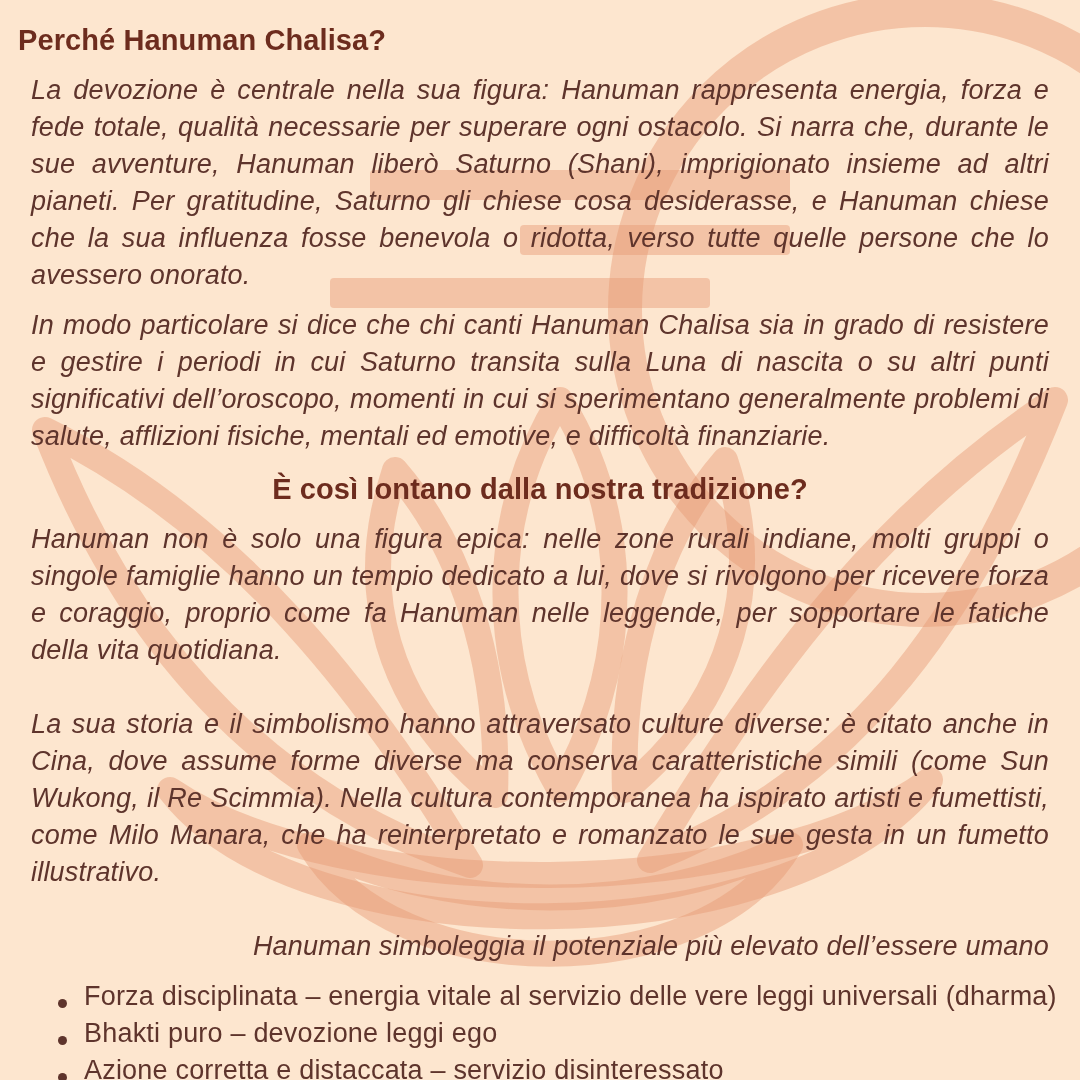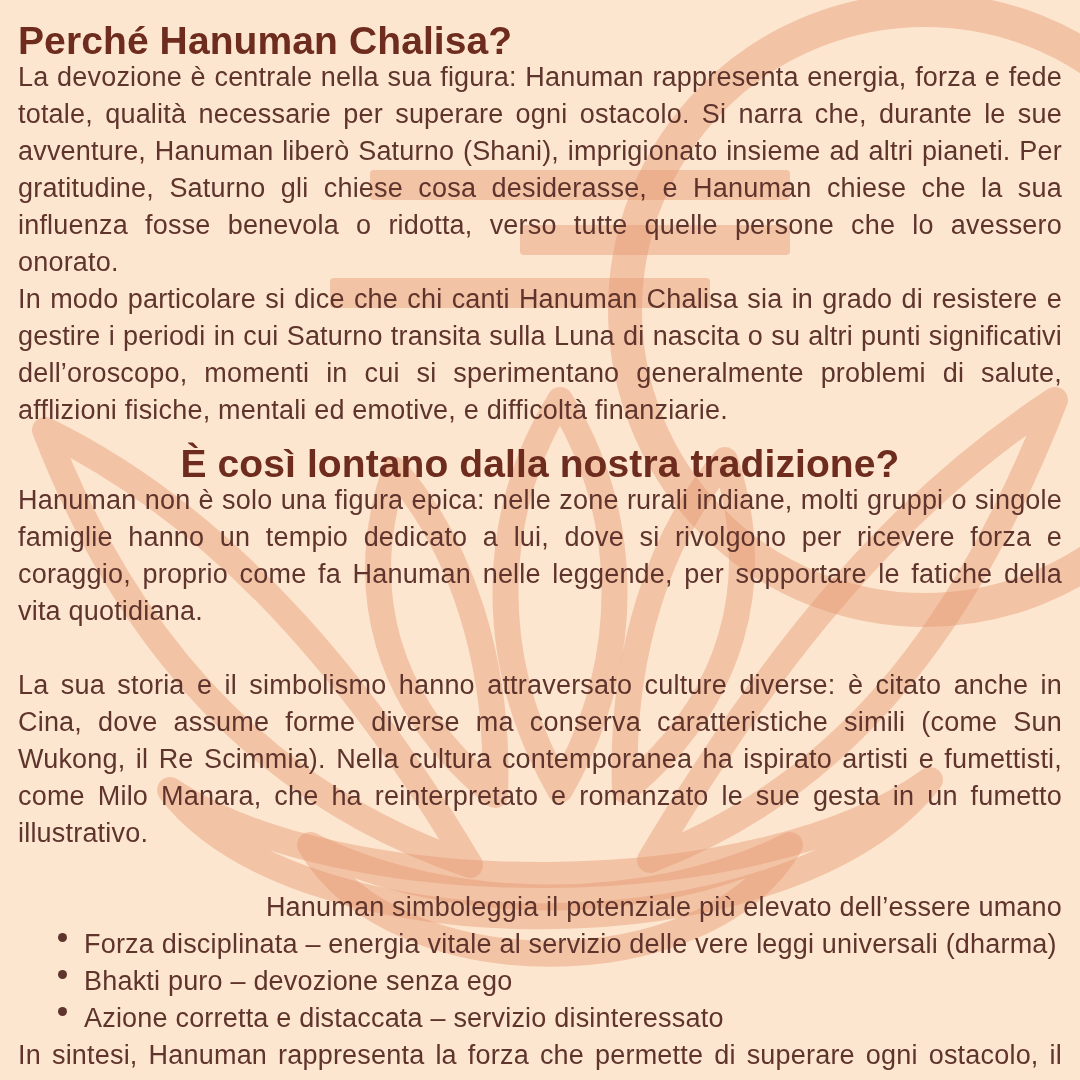--- a/index.html
+++ b/index.html
@@ -23,43 +23,44 @@
   }
   .content {
     position: relative;
     z-index: 1;
     padding: 22px 18px 0 18px;
     font-size: 27px;
     line-height: 37px;
     letter-spacing: 0.2px;
   }
   h1, h2 {
-    font-size: 39px;
+    font-size: 29px;
     line-height: 37px;
     margin: 0;
     color: #6d2c1e;
     font-weight: bold;
     letter-spacing: 0.1px;
   }
   h2 { margin-top: 16px; text-align: center; }
   p {
-    margin: 0;
+    margin: 13px;
     text-align: justify;
     text-justify: inter-word;
+    font-style: italic;
   }
   p.no-justify { text-align: right; }
   .gap-top { margin-top: 37px; }
   ul.points {
     list-style: none;
     margin: 0;
     padding: 0;
   }
   ul.points li {
     display: flex;
-    align-items: center;
+    align-items: flex-end;
     padding-left: 40px;
   }
   ul.points .dot {
     width: 9px;
     height: 9px;
     border-radius: 50%;
     background: #5e342c;
     flex: 0 0 9px;
     margin-right: 17px;
     position: relative;
@@ -109,21 +110,21 @@
   <p class="gap-top">La sua storia e il simbolismo hanno attraversato culture diverse: è citato anche in Cina, dove assume forme diverse ma conserva caratteristiche simili (come Sun Wukong, il Re Scimmia). Nella cultura contemporanea ha ispirato artisti e fumettisti, come Milo Manara, che ha reinterpretato e romanzato le sue gesta in un fumetto illustrativo.</p>
 
   <p class="gap-top no-justify">Hanuman simboleggia il potenziale più elevato dell’essere umano</p>
   <ul class="points">
     <li>
       <span class="dot"></span>
       <span>Forza disciplinata – energia vitale al servizio delle vere leggi universali (dharma)</span>
     </li>
     <li>
       <span class="dot"></span>
-      <span>Bhakti puro – devozione senza ego</span>
+      <span>Bhakti puro – devozione leggi ego</span>
     </li>
     <li>
       <span class="dot"></span>
       <span>Azione corretta e distaccata – servizio disinteressato</span>
     </li>
   </ul>
   <p>In sintesi, Hanuman rappresenta la forza che permette di superare ogni ostacolo, il coraggio, la fede, l’intuizione, la devozione, il buon umore e la certezza di riuscire in ogni impresa, con distacco e certezza totale, senza paura.</p>
 </div>
 
 </body></html>

